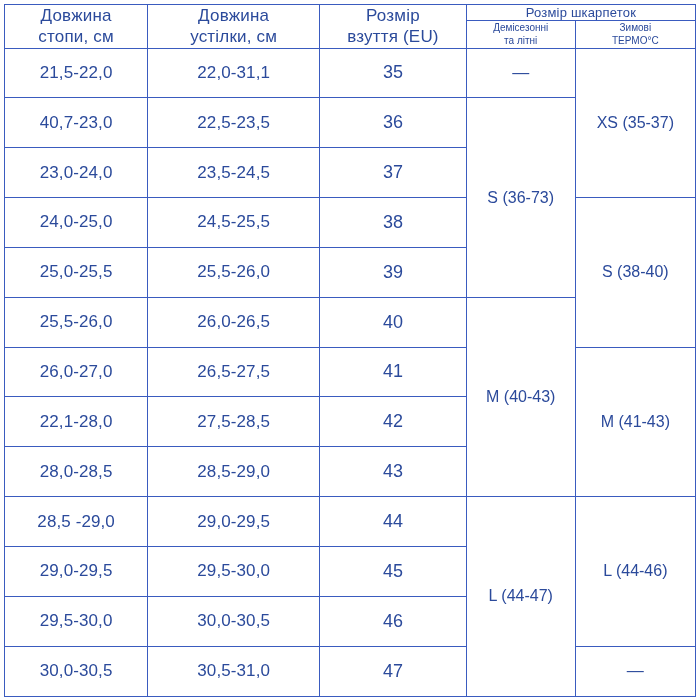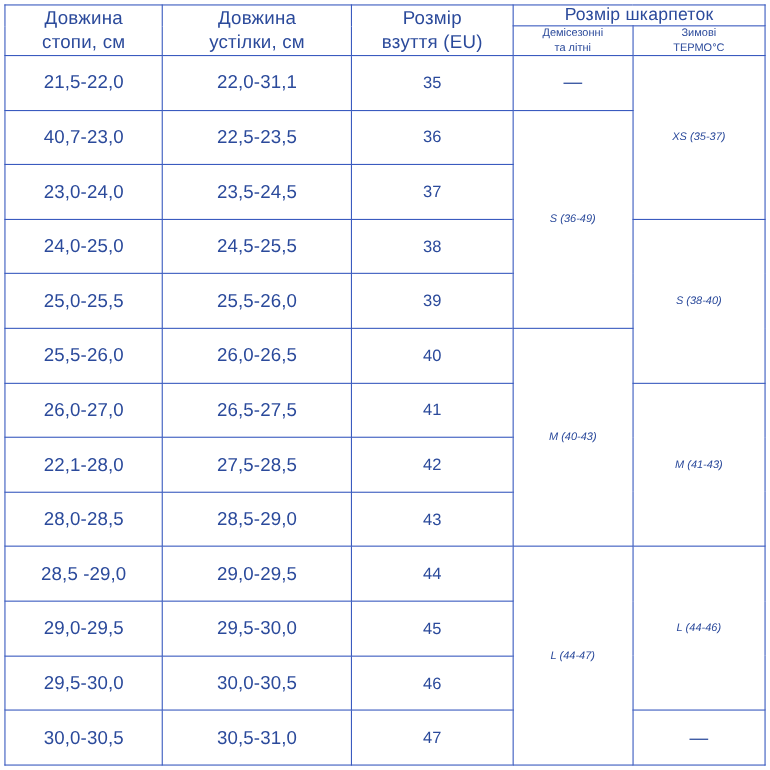--- a/index.html
+++ b/index.html
@@ -41,40 +41,39 @@
   .col-demi { width: 95px; }
   .col-winter { width: 105px; }
 
   .hdr-main {
     font-size: 17px;
     line-height: 1.25;
     font-weight: bold;
     letter-spacing: .2px;
   }
   .hdr-socks-top {
-    font-size: 16px;
+    font-size: 13px;
     font-weight: normal;
     letter-spacing: .2px;
   }
   .hdr-sub {
     font-size: 10px;
     line-height: 1.3;
     font-weight: normal;
   }
   .cell-range {
     font-size: 17px;
     letter-spacing: .1px;
   }
   .cell-eu {
-    font-size: 15px;
+    font-size: 18px;
     margin-top: 35px;
   }
   .cell-sock {
-    font-size: 10px;
-    font-style: italic;
+    font-size: 16px;
   }
   .dash {
     font-size: 17px;
   }
   .nowrap { white-space: nowrap; }
 </style>
 </head>
 <body>
 
 <div id="sheet">
@@ -118,21 +117,21 @@
           <td class="cell-range nowrap">21,5-22,0</td>
           <td class="cell-range nowrap">22,0-31,1</td>
           <td class="cell-eu">35</td>
           <td class="dash" rowspan="1">—</td>
           <td class="cell-sock" rowspan="3">XS (35-37)</td>
         </tr>
         <tr>
           <td class="cell-range nowrap">40,7-23,0</td>
           <td class="cell-range nowrap">22,5-23,5</td>
           <td class="cell-eu">36</td>
-          <td class="cell-sock" rowspan="4">S (36-49)</td>
+          <td class="cell-sock" rowspan="4">S (36-73)</td>
         </tr>
         <tr>
           <td class="cell-range nowrap">23,0-24,0</td>
           <td class="cell-range nowrap">23,5-24,5</td>
           <td class="cell-eu">37</td>
         </tr>
         <tr>
           <td class="cell-range nowrap">24,0-25,0</td>
           <td class="cell-range nowrap">24,5-25,5</td>
           <td class="cell-eu">38</td>

